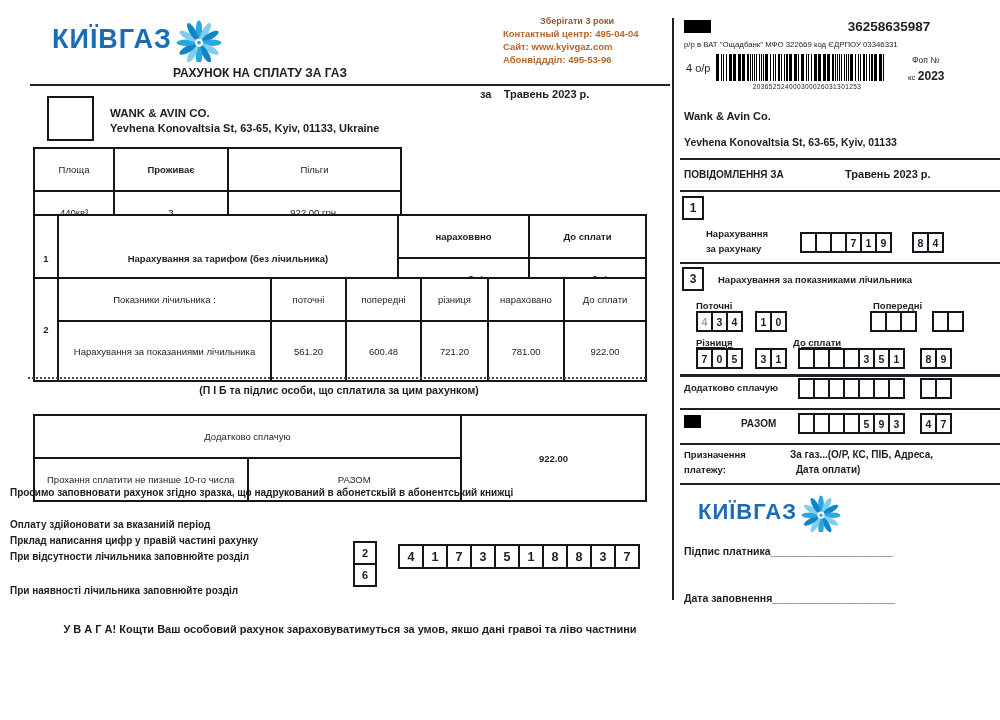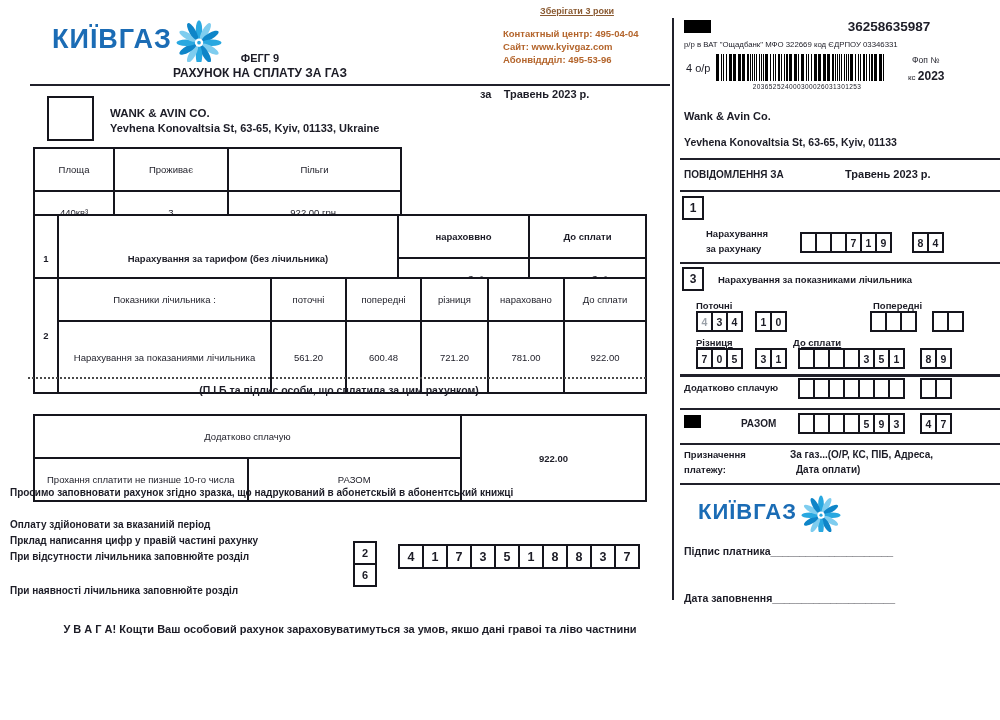--- a/index.html
+++ b/index.html
@@ -84,48 +84,47 @@
         <ellipse cx="50" cy="30" rx="7" ry="21" fill="#0e85c8" transform="rotate(240 50 58)"></ellipse>
         <ellipse cx="50" cy="30" rx="7" ry="21" fill="#29a8e0" transform="rotate(270 50 58)"></ellipse>
         <ellipse cx="50" cy="30" rx="7" ry="21" fill="#7fcdef" transform="rotate(300 50 58)"></ellipse>
         <ellipse cx="50" cy="30" rx="7" ry="21" fill="#0e85c8" transform="rotate(330 50 58)"></ellipse>
         <circle cx="50" cy="58" r="9" fill="#ffffff"></circle>
         <circle cx="50" cy="58" r="4" fill="#29a8e0"></circle>
       </g>
     </svg>
   </div>
 
-  <div class="abs keepnote" style="left:540px; top:6px;text-decoration:underline;">Зберігати 3 роки</div>
+  <div class="abs keepnote" style="left:540px; top:16px;">Зберігати 3 роки</div>
 
   <div class="abs contact" style="left:503px; top:27px;">
     <div>Контактный  центр:   495-04-04</div>
     <div>Сайт:   www.kyivgaz.com</div>
     <div>Абонвіддділ:   495-53-96</div>
   </div>
 
-  <div class="abs ctr b" style="left:100px; top:52px; width:320px; font-size:11px;">ФЕГГ 9</div>
   <div class="abs ctr b" style="left:70px; top:66px; width:380px; font-size:12px;">РАХУНОК НА СПЛАТУ ЗА ГАЗ</div>
 
   <div class="abs hline" style="left:30px; top:84px; width:640px;"></div>
 
   <div class="abs b" style="left:480px; top:88px; font-size:11px;">
     <span>за</span>&nbsp;&nbsp;&nbsp;
     <span>Травень  2023 р.</span>
   </div>
 
   <div class="abs" style="left:47px; top:96px; width:47px; height:45px; border:2.5px solid #15151d;"></div>
 
   <div class="abs b" style="left:110px; top:107px; font-size:11.5px;">WANK &amp; AVIN CO.</div>
   <div class="abs b" style="left:110px; top:122px; font-size:11px;">Yevhena  Konovaltsia  St, 63-65, Kyiv, 01133, Ukraine</div>
 
   <table class="doc abs" style="left:33px; top:147px; width:357px;">
     <tbody>
         <tr style="height:23px;">
       <td style="width:80px;" class="fs9">Площа</td>
-      <td style="width:114px;" class="fs9">Проживає</td>
+      <td style="width:114px;font-weight:bold;" class="fs9">Проживає</td>
       <td style="width:173px;" class="fs9">Пільги</td>
     </tr>
     <tr style="height:26px;">
       <td>440кв³</td>
       <td>3</td>
       <td>922.00 грн.</td>
     </tr>
   </tbody>
     </table>
 
@@ -148,21 +147,21 @@
     <tbody>
         <tr style="height:34px;">
       <td style="width:24px;" rowspan="2" class="b fs11">2</td>
       <td style="width:213px;" class="fs8">Показники  лічильника :</td>
       <td style="width:75px;" class="fs8">поточні</td>
       <td style="width:75px;" class="fs8">попередні</td>
       <td style="width:67px;" class="fs8">різниця</td>
       <td style="width:76px;" class="fs8">нараховано</td>
       <td style="width:82px;" class="fs8">До сплати</td>
     </tr>
-    <tr style="height:72px;">
+    <tr style="height:60px;">
       <td class="left top fs10">Нарахування за показаниями лічильника</td>
       <td class="top fs10">561.20</td>
       <td class="top fs10">600.48</td>
       <td class="top fs10">721.20</td>
       <td class="top fs10">781.00</td>
       <td class="top fs10">922.00</td>
     </tr>
   </tbody>
     </table>
 

